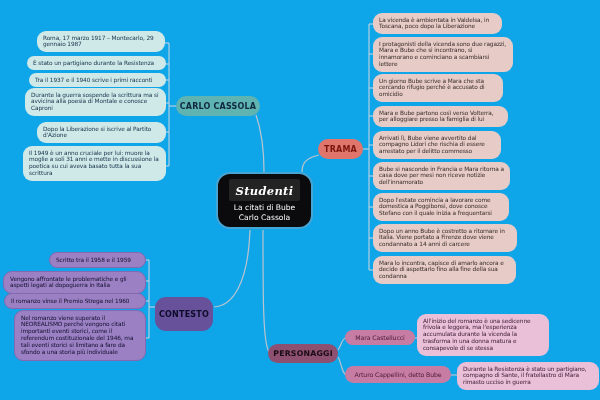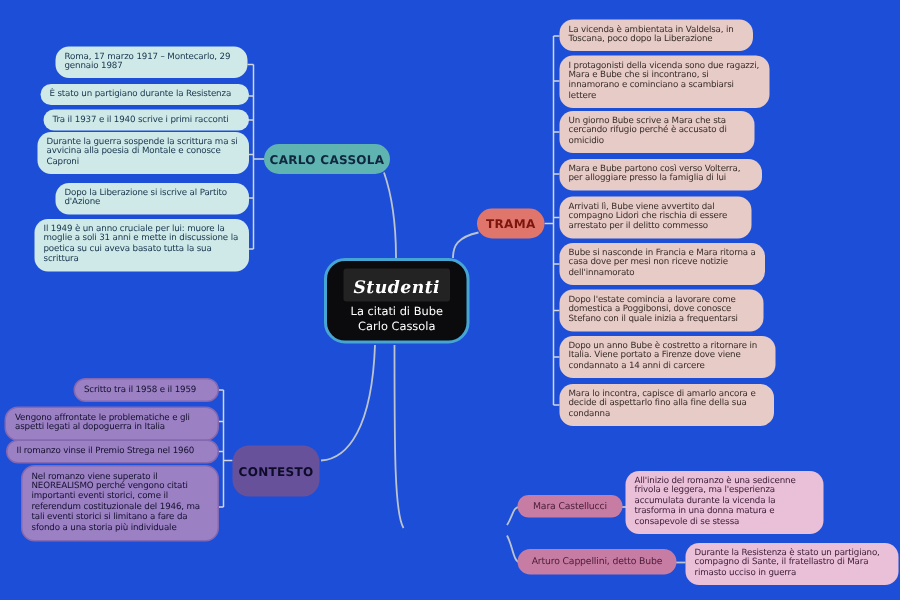--- a/index.html
+++ b/index.html
@@ -1,18 +1,18 @@
 <!DOCTYPE html>
 <html><head>
 <meta charset="utf-8">
 <style>
   html,body{margin:0;padding:0;}
   body{width:600px;height:400px;overflow:hidden;background:#edf1f6;
        font-family:"DejaVu Sans","Liberation Sans",sans-serif;}
-  #canvas{position:relative;width:600px;height:400px;background:#1d4ed8;}
+  #canvas{position:relative;width:600px;height:400px;background:#0ea5e9;}
   #wires{position:absolute;left:0;top:0;width:600px;height:400px;}
 
   .leaf{position:absolute;box-sizing:border-box;border-radius:9px;
         font-size:5.8px;line-height:1.2;letter-spacing:-0.1px;
         padding:3.5px 6px;}
   .leaf.teal{background:#cfe9e8;color:#17344c;}
   .leaf.rose{background:#e6cbc7;color:#392d29;}
   .leaf.purple{background:#9b80c4;color:#14102e;border:1px solid #8468b1;}
   .leaf.pink{background:#eabfd8;color:#40213a;}
 
@@ -100,20 +100,21 @@
   <div class="leaf rose" style="left:373px;top:193px;width:136px;">Dopo l'estate comincia a lavorare come domestica a Poggibonsi, dove conosce Stefano con il quale inizia a frequentarsi</div>
   <div class="leaf rose" style="left:373px;top:224px;width:144px;">Dopo un anno Bube è costretto a ritornare in Italia. Viene portato a Firenze dove viene condannato a 14 anni di carcere</div>
   <div class="leaf rose" style="left:373px;top:256px;width:143px;">Mara lo incontra, capisce di amarlo ancora e decide di aspettarlo fino alla fine della sua condanna</div>
 
   <div class="leaf purple" style="left:49px;top:252px;width:97px;">Scritto tra il 1958 e il 1959</div>
   <div class="leaf purple" style="left:3px;top:271px;width:143px;">Vengono affrontate le problematiche e gli aspetti legati al dopoguerra in Italia</div>
   <div class="leaf purple" style="left:4px;top:293px;width:142px;">Il romanzo vinse il Premio Strega nel 1960</div>
   <div class="leaf purple" style="left:14px;top:310px;width:132px;">Nel romanzo viene superato il NEOREALISMO perché vengono citati importanti eventi storici, come il referendum costituzionale del 1946, ma tali eventi storici si limitano a fare da sfondo a una storia più individuale</div>
   <div class="node main co" style="left:155px;top:297px;width:58px;height:34px;">CONTESTO</div>
 
+  <div class="node main pe" style="left:268px;top:344px;width:70px;height:19px;font-size:7.8px;">PERSONAGGI</div>
   <div class="node char" style="left:345px;top:330px;width:70px;height:15px;">Mara Castellucci</div>
   <div class="leaf pink" style="left:417px;top:314px;width:132px;">All'inizio del romanzo è una sedicenne frivola e leggera, ma l'esperienza accumulata durante la vicenda la trasforma in una donna matura e consapevole di se stessa</div>
   <div class="node char" style="left:345px;top:366px;width:106px;height:17px;">Arturo Cappellini, detto Bube</div>
   <div class="leaf pink" style="left:457px;top:362px;width:142px;">Durante la Resistenza è stato un partigiano, compagno di Sante, il fratellastro di Mara rimasto ucciso in guerra</div>
 
   <div class="center-box">
     <div class="logo-box">
       <span class="logo-text">Studenti</span>
     </div>
     <div class="center-title">La citati di Bube</div>

